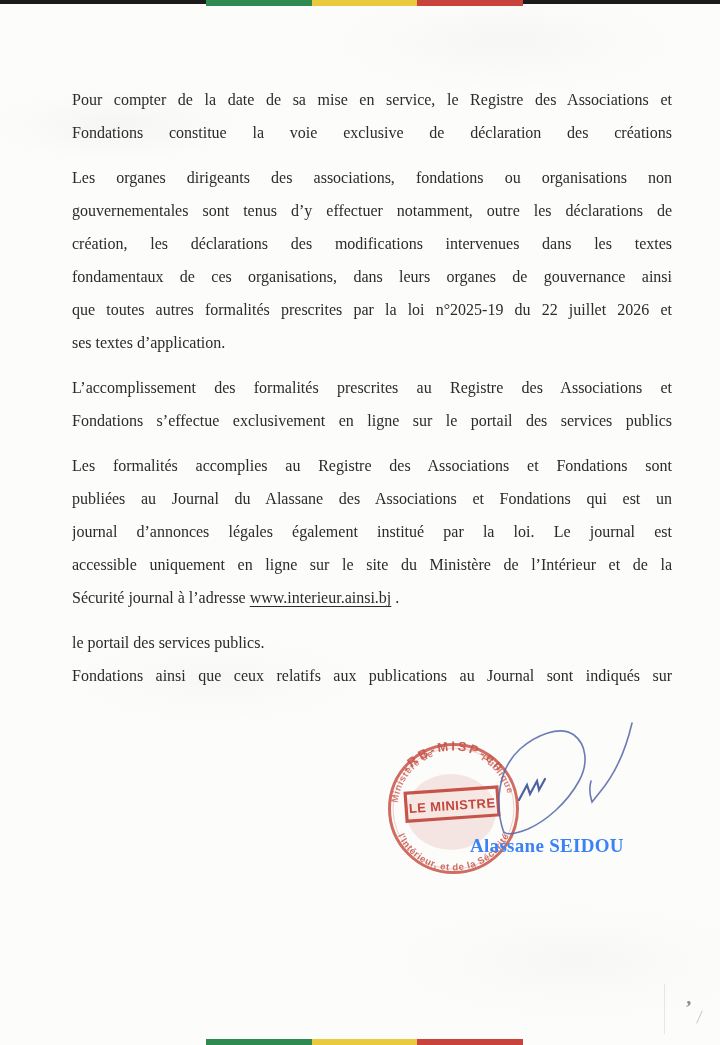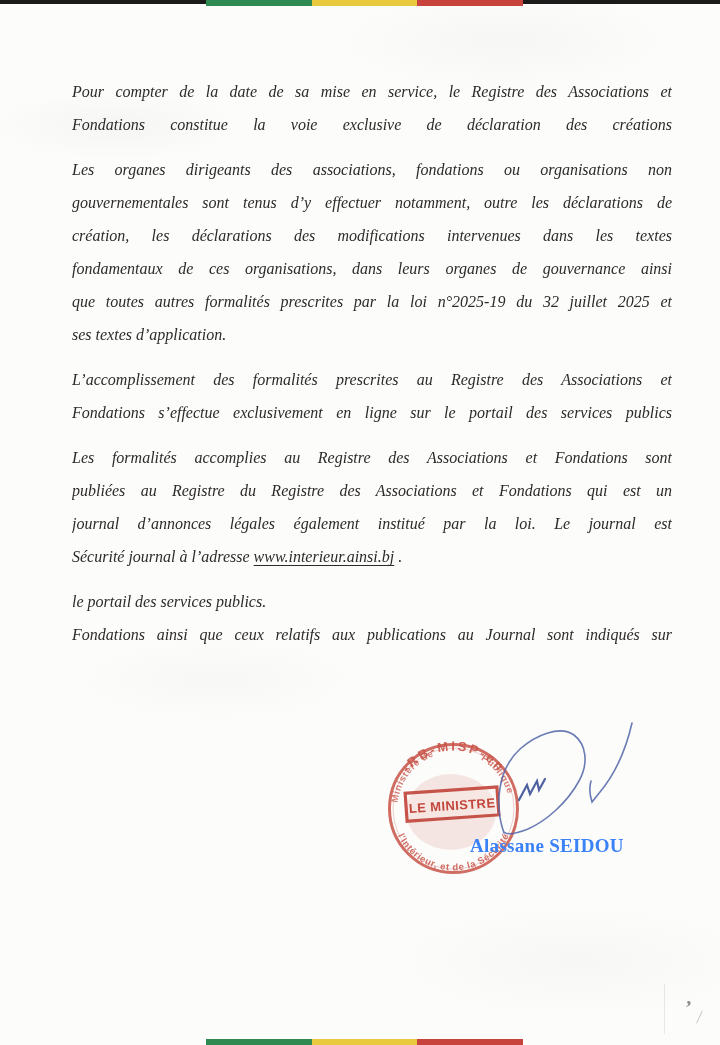--- a/index.html
+++ b/index.html
@@ -18,21 +18,21 @@
       radial-gradient(ellipse 200px 60px at 30% 65%, rgba(120,120,120,0.035), transparent 70%),
       radial-gradient(ellipse 260px 80px at 80% 92%, rgba(120,120,120,0.04), transparent 70%);
   }
   
   .top-bar { position:absolute; left:0; top:0; width:720px; height:4px; }
   .flag { position:absolute; display:flex; }
   .flag .seg { flex:1 1 0; height:100%; }
   .flag-top { left:206px; top:0; width:317px; height:6px; }
   .flag-bottom { left:206px; bottom:0; width:317px; height:6px; }
   
-  .content { position:absolute; left:72px; top:75px; width:600px; color:#2d2b28;font-style:italic; }
+  .content { position:absolute; left:72px; top:83px; width:600px; color:#2d2b28; }
   .para { margin:0 0 12px 0; }
   .jline {
     font-size:16px; line-height:33px; height:33px; overflow:hidden;
     text-align:justify; text-align-last:justify; white-space:normal;
   }
   .jline.lline { text-align-last:left; }
   .url { text-decoration:underline; text-underline-offset:3px; text-decoration-thickness:1px; }
   
   .stamp-svg { position:absolute; left:381px; top:736px; width:145px; height:145px; opacity:0.93; }
   .sig-svg   { position:absolute; left:468px; top:711px; width:178px; height:148px; }
@@ -70,31 +70,32 @@
   <div class="content" id="paragraphs" style="color: rgb(45, 43, 40);">
       <div class="para">
         <div class="jline"><span class="">Pour compter de la date de sa mise en service, le Registre des Associations et</span></div>
         <div class="jline"><span class="">Fondations constitue la voie exclusive de déclaration des créations</span></div>
       </div>
       <div class="para">
         <div class="jline"><span class="">Les organes dirigeants des associations, fondations ou organisations non</span></div>
         <div class="jline"><span class="">gouvernementales sont tenus d’y effectuer notamment, outre les déclarations de</span></div>
         <div class="jline"><span class="">création, les déclarations des modifications intervenues dans les textes</span></div>
         <div class="jline"><span class="">fondamentaux de ces organisations, dans leurs organes de gouvernance ainsi</span></div>
-        <div class="jline"><span class="">que toutes autres formalités prescrites par la loi n°2025-19 du 32 juillet 2025 et</span></div>
+        <div class="jline"><span class="">que toutes autres formalités prescrites par la loi n°2025-19 du 22 juillet 2026 et</span></div>
         <div class="jline lline"><span class="">ses textes d’application.</span></div>
       </div>
       <div class="para">
         <div class="jline"><span class="">L’accomplissement des formalités prescrites au Registre des Associations et</span></div>
         <div class="jline"><span class="">Fondations s’effectue exclusivement en ligne sur le portail des services publics</span></div>
       </div>
       <div class="para">
         <div class="jline"><span class="">Les formalités accomplies au Registre des Associations et Fondations sont</span></div>
-        <div class="jline"><span class="">publiées au Registre du Registre des Associations et Fondations qui est un</span></div>
+        <div class="jline"><span class="">publiées au Journal du Alassane des Associations et Fondations qui est un</span></div>
         <div class="jline"><span class="">journal d’annonces légales également institué par la loi. Le journal est</span></div>
+        <div class="jline"><span class="">accessible uniquement en ligne sur le site du Ministère de l’Intérieur et de la</span></div>
         <div class="jline lline"><span class="">Sécurité journal à l’adresse </span><span class="url">www.interieur.ainsi.bj</span><span class=""> .</span></div>
       </div>
       <div class="para">
         <div class="jline lline"><span class="">le portail des services publics.</span></div>
         <div class="jline"><span class="">Fondations ainsi que ceux relatifs aux publications au Journal sont indiqués sur</span></div>
       </div>
     </div>
 
   <svg class="stamp-svg" viewBox="0 0 145 145">
     <defs>

